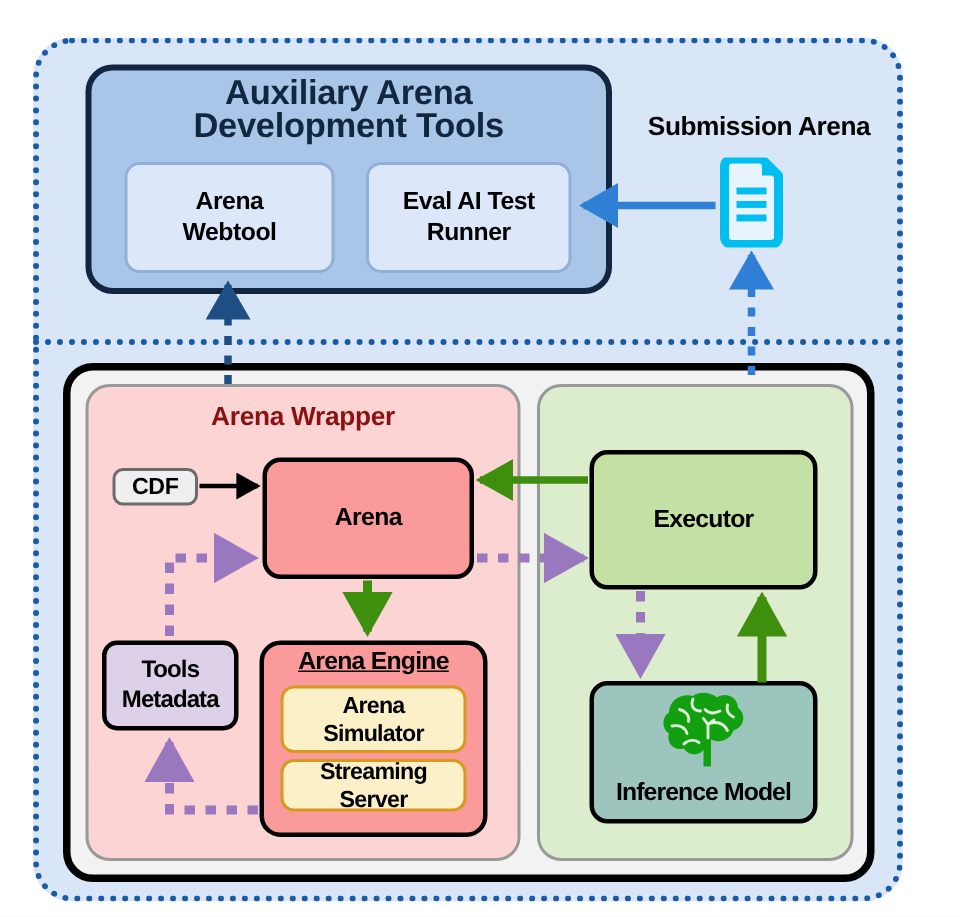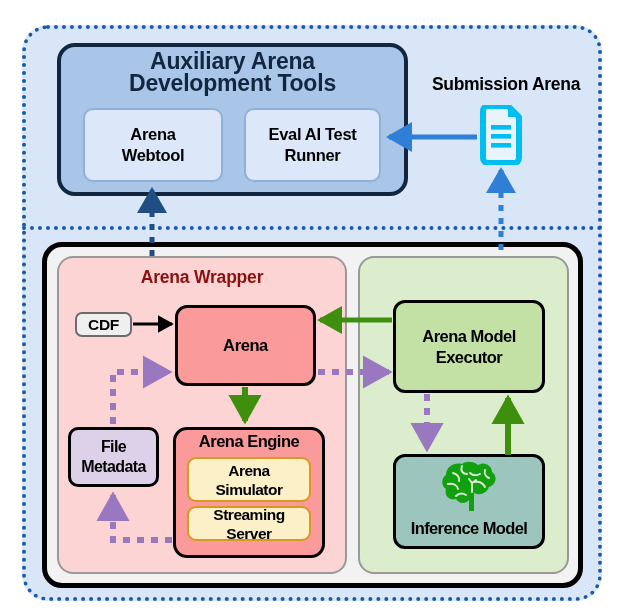--- a/index.html
+++ b/index.html
@@ -124,20 +124,21 @@
     left: 173px; top: 427px; width: 152px; height: 131px;
     background: #fa9a9a;
     border: 3px solid #000;
     border-radius: 14px;
   }
   #arena-engine-title {
     left: 173px; top: 432px; width: 152px;
     text-align: center;
     font-size: 16.5px; font-weight: bold; color: #000;
     letter-spacing: -0.5px;
+    text-decoration: underline;
   }
   .engine-child {
     background: #fbf0c8;
     border: 2px solid #d79a1e;
     border-radius: 9px;
     display: flex; align-items: center; justify-content: center;
     text-align: center;
     font-size: 15.5px; font-weight: bold; color: #000;
     line-height: 19px;
     letter-spacing: -0.5px;
@@ -239,21 +240,21 @@
   <div id="cdf-box" class="abs">CDF</div>
 
   <div id="arena-orchestrator" class="abs">
     <div>
       <div>Arena</div>
     </div>
   </div>
 
   <div id="task-metadata" class="abs">
     <div>
-      <div>File</div>
+      <div>Tools</div>
       <div>Metadata</div>
     </div>
   </div>
 
   <div id="arena-engine" class="abs"></div>
   <div id="arena-engine-title" class="abs">Arena Engine</div>
 
   <div id="arena-simulator" class="abs engine-child">
     <div>
       <div>Arena</div>
@@ -265,21 +266,20 @@
     <div>
       <div>Streaming</div>
       <div>Server</div>
     </div>
   </div>
 
   <div id="model-wrapper" class="abs"></div>
 
   <div id="arena-model-executor" class="abs">
     <div>
-      <div>Arena Model</div>
       <div>Executor</div>
     </div>
   </div>
 
   <div id="inference-model" class="abs"></div>
   <div id="brain-icon" class="abs">
     <svg width="60" height="52" viewBox="0 0 60 52">
       <path d="M22 4 C14 2 6 7 6 15 C1 18 1 26 6 29 C4 35 9 41 16 39 C19 44 26 44 29 40
                L29 51 L34 51 L34 33 C40 36 47 33 49 27 C56 25 58 16 52 12 C52 5 44 1 38 5
                C33 1 26 1 22 4 Z" fill="#12a011"></path>

